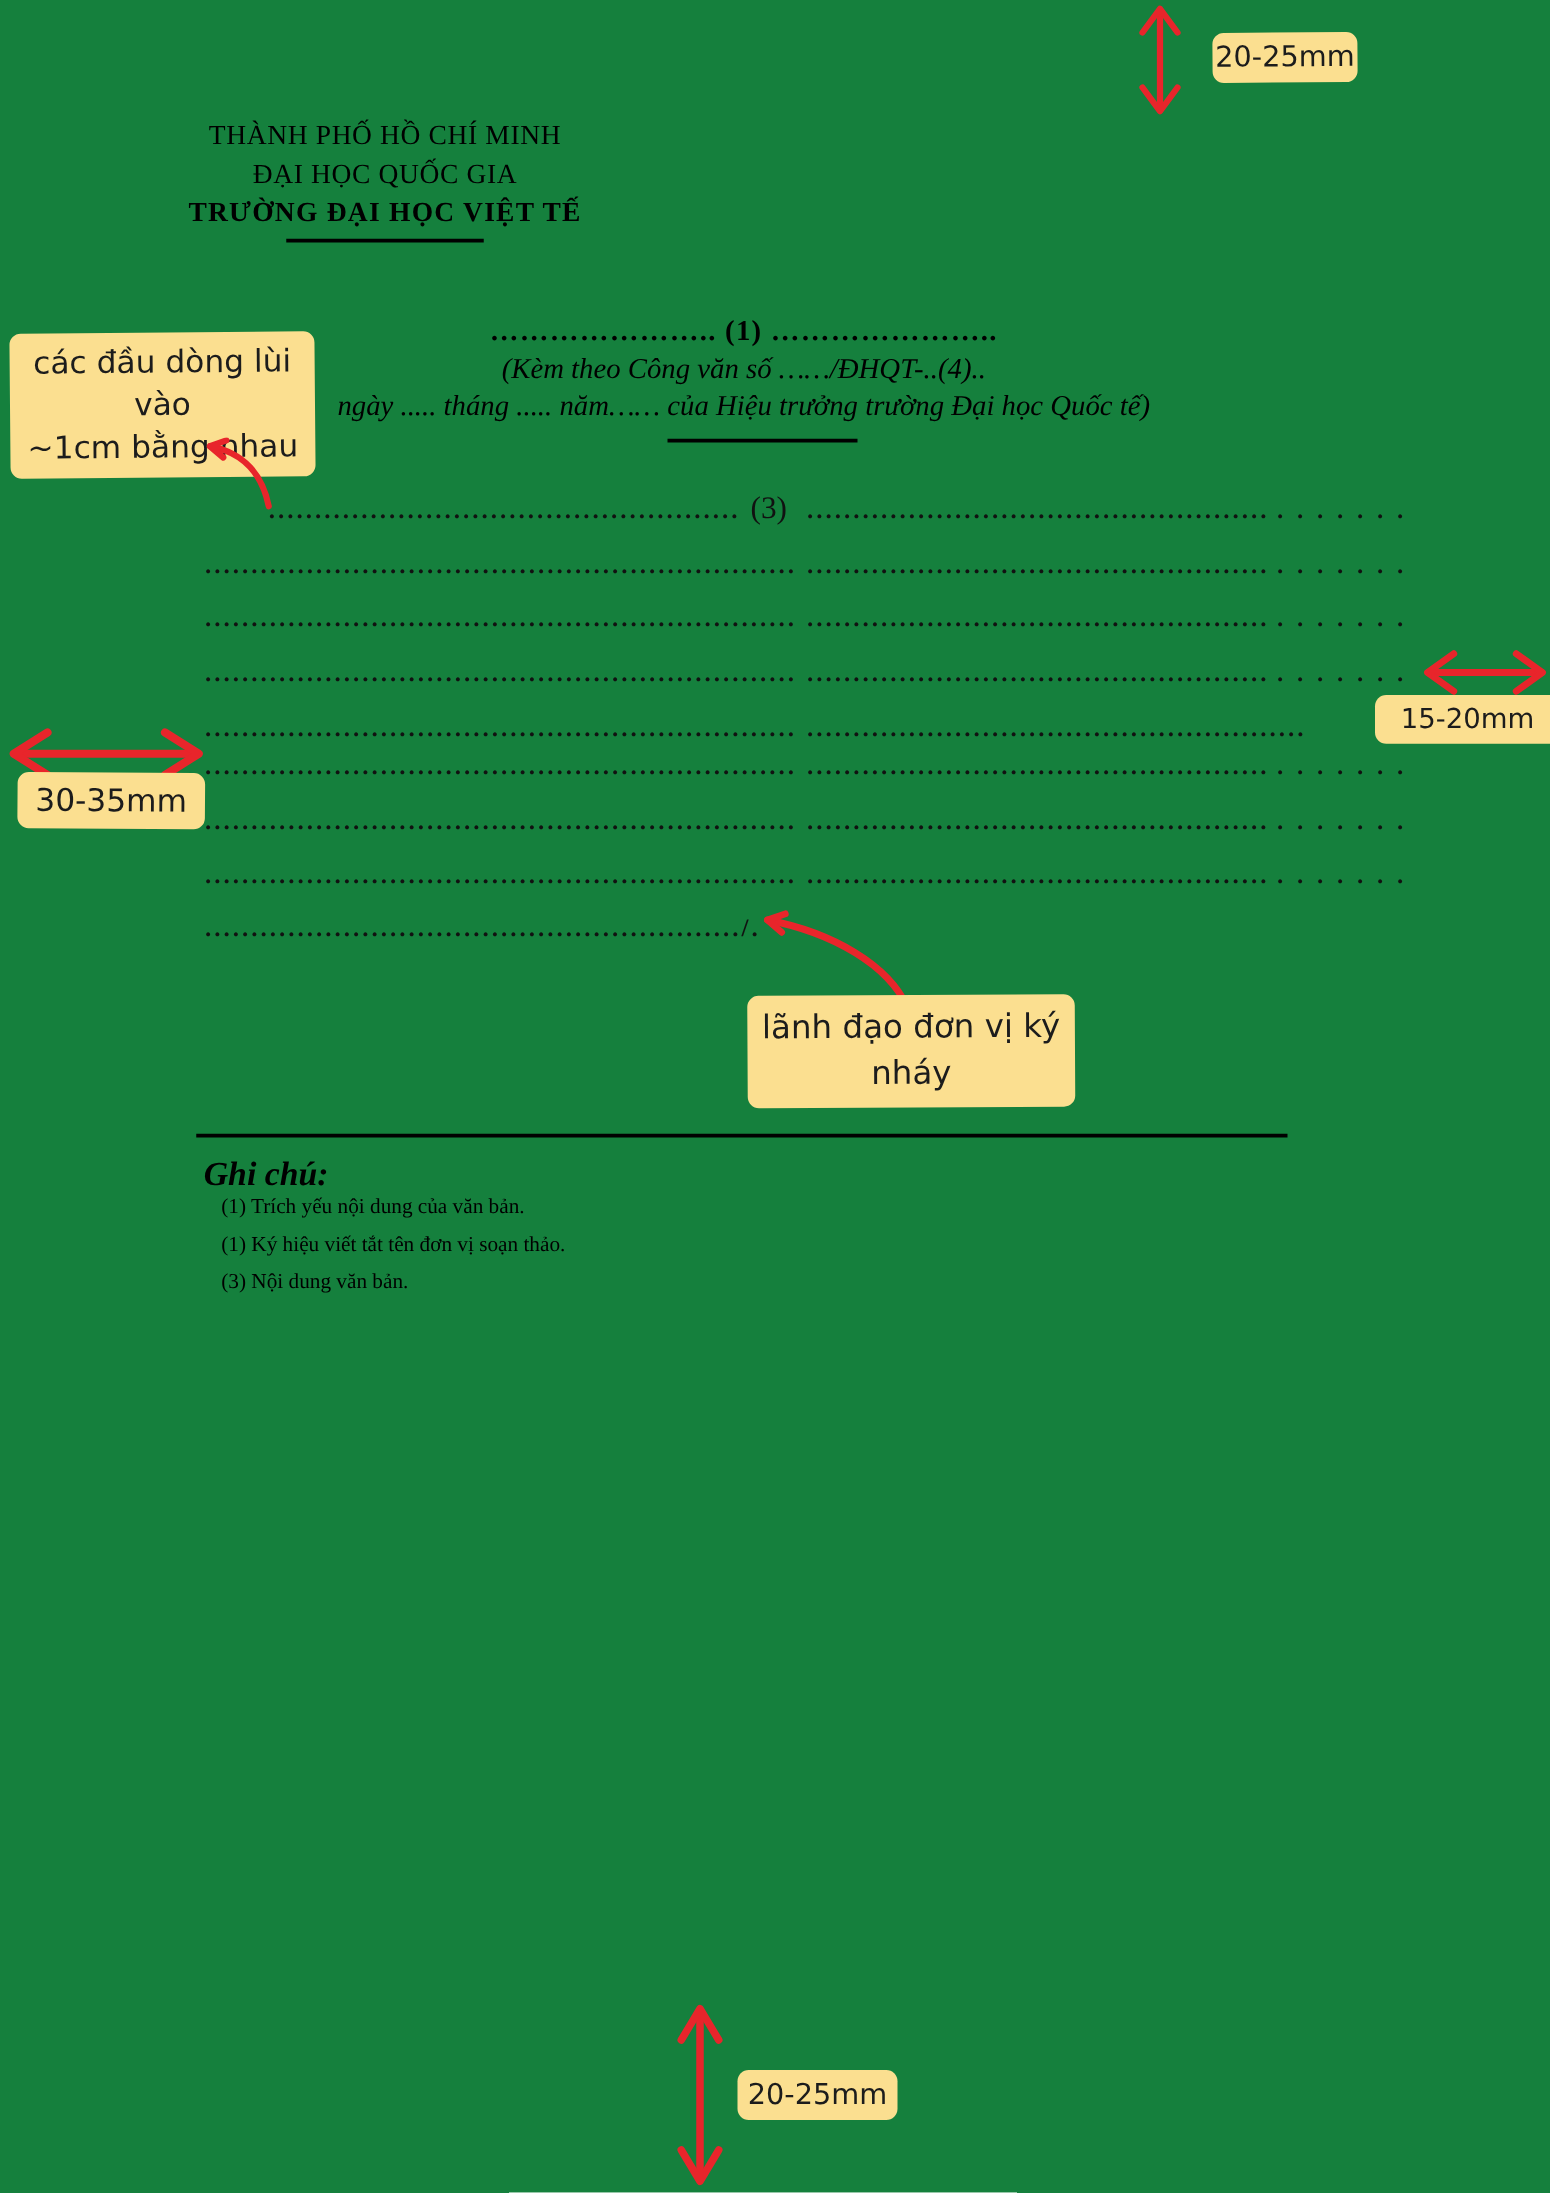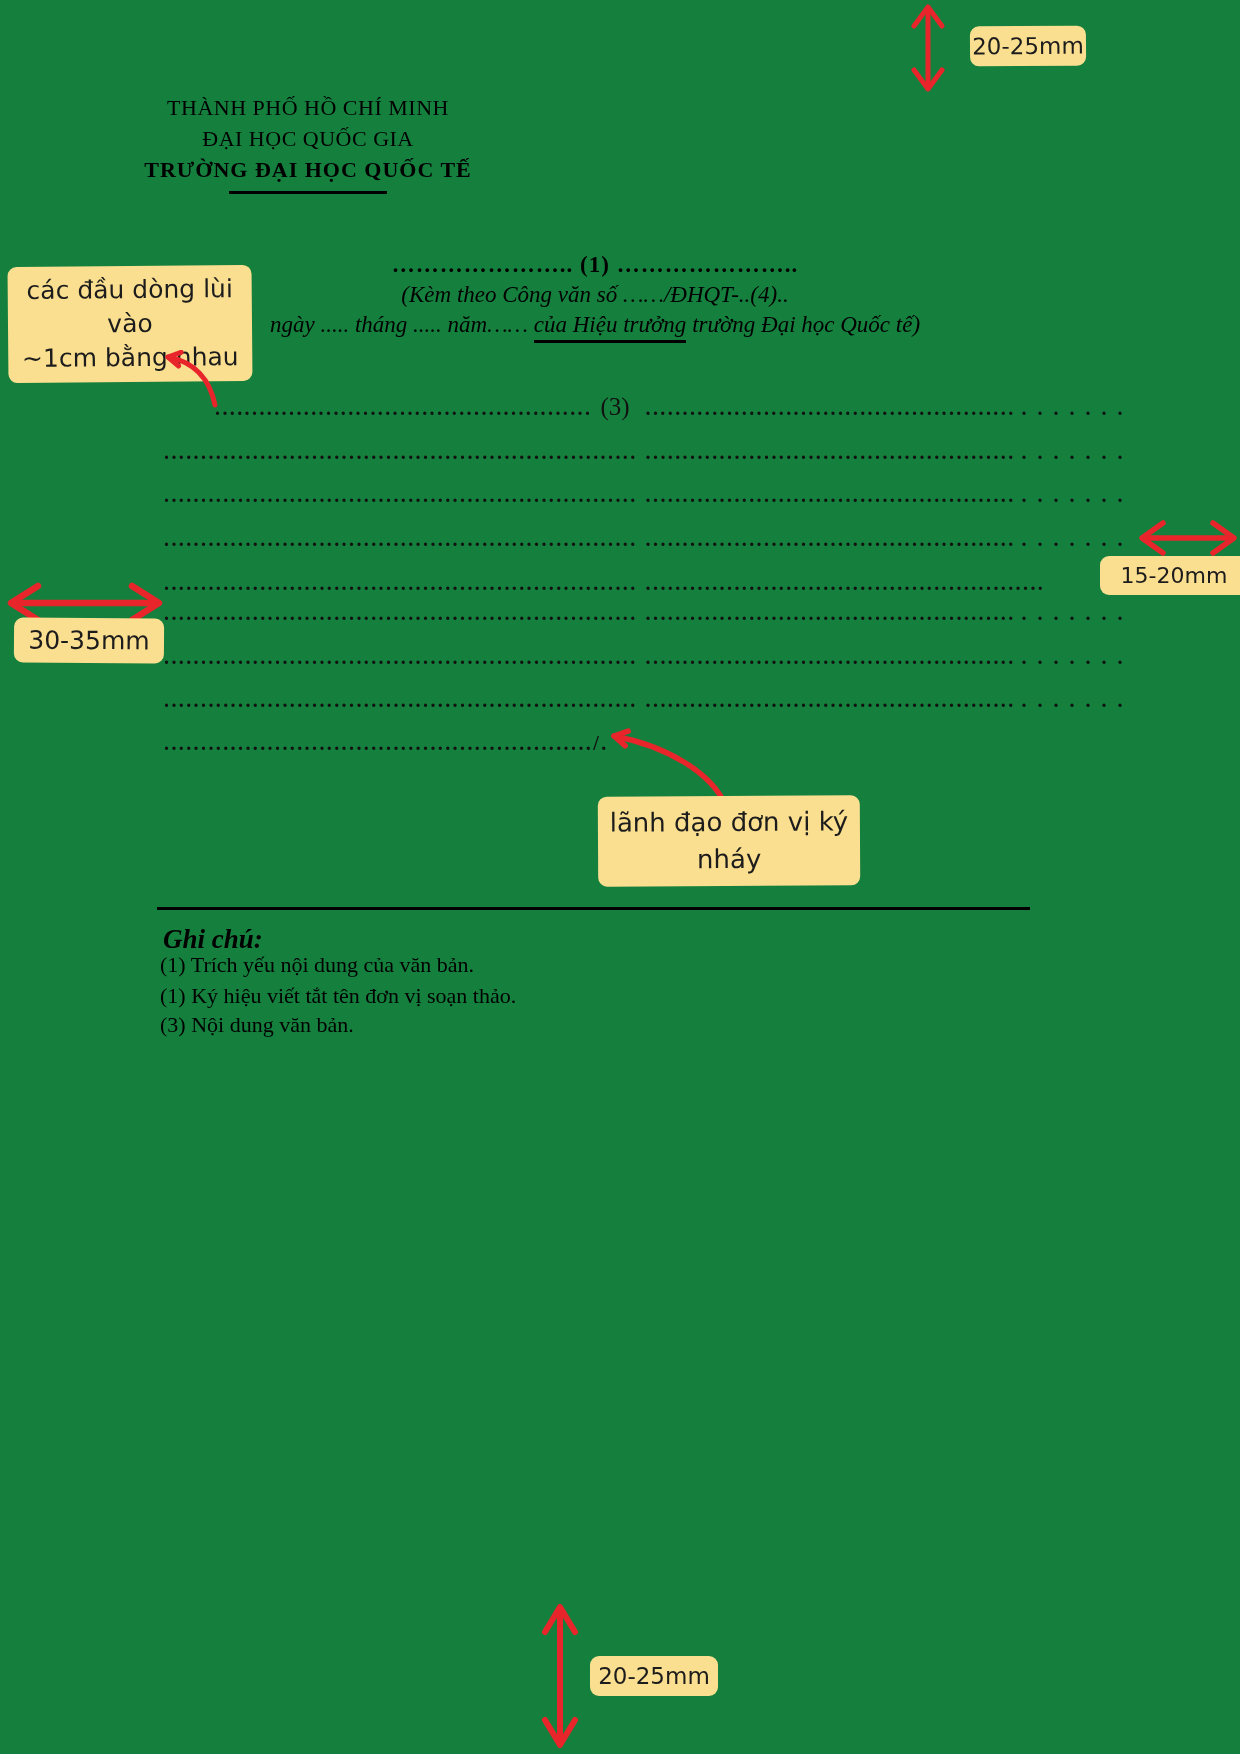--- a/index.html
+++ b/index.html
@@ -15,61 +15,61 @@
   .hdr-right .t1{font-size:22px;line-height:28px;}
   .hdr-right .t2{font-size:25px;line-height:30px;margin-top:4px;}
   .rule{background:#000;}
   .rule-left{width:158px;height:3px;margin:6px auto 0;}
   .rule-right{width:300px;height:3px;margin:3px auto 0;}
   
   .subtitle{position:absolute;left:170px;top:250px;width:850px;text-align:center;
     font-size:23px;line-height:30px;}
   .subtitle .t1{font-weight:bold;letter-spacing:1px;}
   .subtitle .it{font-style:italic;}
-  .u{border-bottom:3px solid #000;padding-bottom:3px;}
+  .u{border-bottom:3px solid #000;padding-bottom:14px;}
   
   .dotline{position:absolute;white-space:nowrap;font-size:20px;line-height:24px;
     letter-spacing:2.4px;font-weight:bold;color:#111;}
   .dotline .post{margin-left:8px;}
   .dotline .tail{letter-spacing:11px;margin-left:6px;}
   .dotline .marker{font-size:25px;font-weight:normal;letter-spacing:0;padding:0 8px;}
   
   .hl{position:absolute;background:#fbdf90;color:#1c1c1c;text-align:center;
     font-family:"DejaVu Sans",sans-serif;border-radius:9px;}
   .lbl-top{left:970px;top:26px;width:116px;padding:7px 0;font-size:23px;transform:rotate(-.4deg);}
   .lbl-indent{left:8px;top:266px;width:244px;padding:7px 0;font-size:25px;line-height:34px;transform:rotate(-.5deg);}
   .lbl-right{left:1100px;top:556px;width:140px;padding:7px 0 7px 4px;font-size:22px;border-radius:9px 0 0 9px;}
   .lbl-left{left:14px;top:618px;width:150px;padding:8px 0;font-size:25px;transform:rotate(.4deg);}
   .lbl-sign{left:598px;top:796px;width:262px;padding:8px 0;font-size:26px;line-height:37px;transform:rotate(-.3deg);}
   .lbl-bottom{left:590px;top:1656px;width:128px;padding:7px 0;font-size:23px;}
   
   .notes-rule{position:absolute;left:157px;top:907px;width:873px;height:3px;background:#000;}
   .note-head{position:absolute;left:163px;top:924px;font-size:27px;font-weight:bold;font-style:italic;}
-  .note-item{position:absolute;left:160px;font-size:22px;line-height:26px;}
+  .note-item{position:absolute;left:177px;font-size:17px;line-height:26px;}
   .ni1{top:952px;} .ni2{top:983px;} .ni3{top:1012px;}
   svg.arr{position:absolute;}
 </style>
 </head>
 <body>
 
 <div class="page">
 
   <svg class="arr" style="left:904px;top:1px;" width="48" height="94" viewBox="0 0 48 94">
     <g fill="none" stroke-width="5" stroke-linecap="round" stroke-linejoin="round" stroke="#e8252b">
       <path d="M24 7 L24 87"></path>
       <path d="M10 25 L24 6 L38 25"></path>
       <path d="M10 69 L24 88 L38 69"></path>
     </g>
   </svg>
   <div class="hl lbl-top">20-25mm</div>
 
   <div class="hdr-left">
     <div>THÀNH PHỐ HỒ CHÍ MINH</div>
     <div>ĐẠI HỌC QUỐC GIA</div>
-    <div class="b">TRƯỜNG ĐẠI HỌC QUỐC TẾ</div>
+    <div class="b">TRƯỜNG ĐẠI HỌC VIỆT TẾ</div>
     <div class="rule rule-left"></div>
   </div>
 
 
   <div class="subtitle">
     <div class="t1">………………….. (1) …………………..</div>
     <div class="it">(Kèm theo Công văn số ……/ĐHQT-..(4)..</div>
     <div class="it"><span>ngày ..... tháng ..... năm…… </span><span class="u">của Hiệu trưởng</span><span> trường Đại học Quốc tế)</span></div>
   </div>
 

